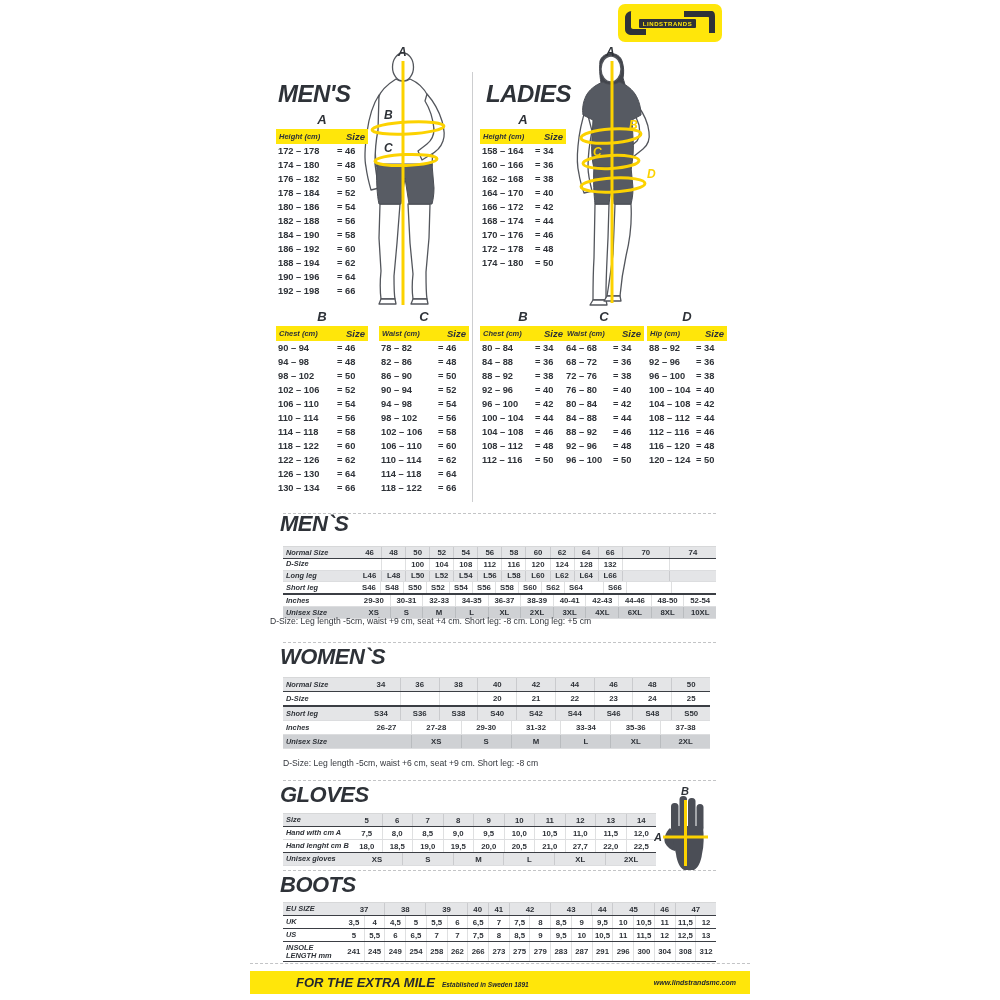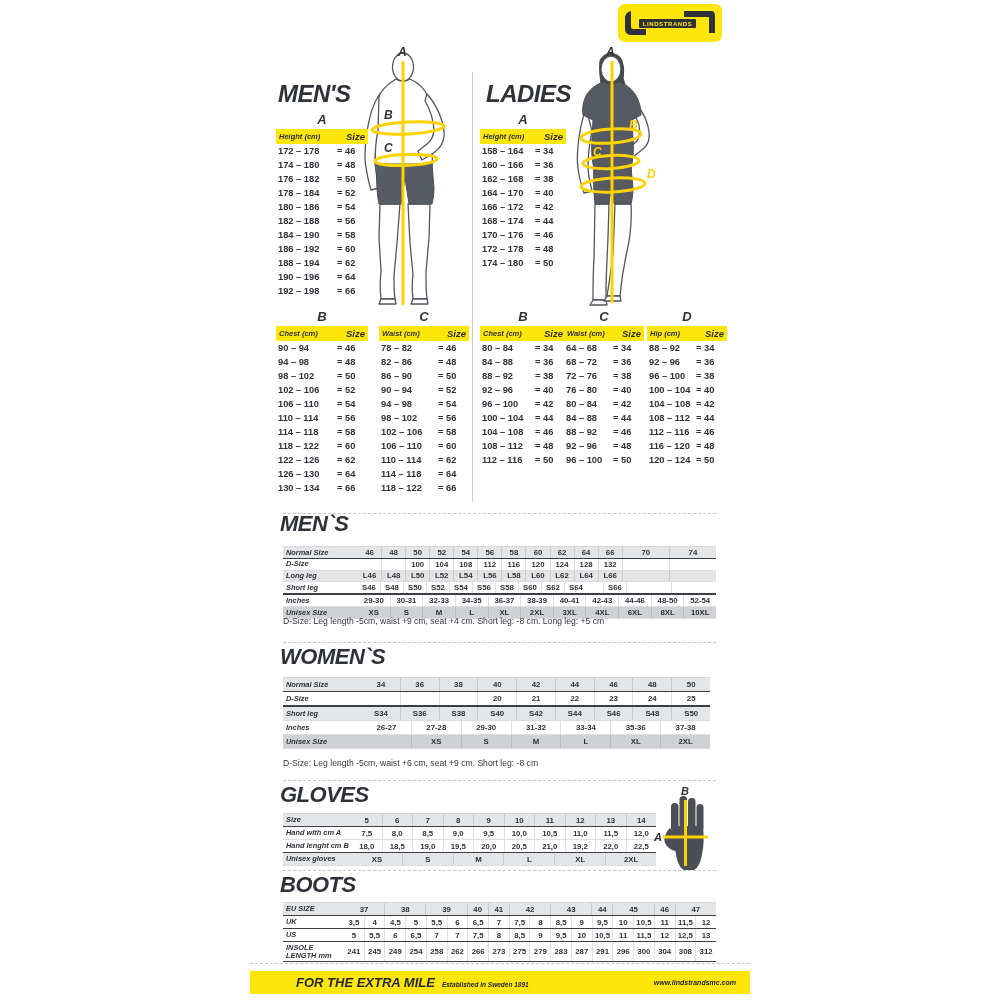--- a/index.html
+++ b/index.html
@@ -50,21 +50,21 @@
   .bg-g{background:#e4e5e7;} .bg-w{background:#ffffff;} .bg-d{background:#cfd1d4;}
   .hb1{border-bottom:1px solid #3b3e44;} .hb2{border-bottom:2px solid #3b3e44;}
   .ht1{border-top:1px solid #3b3e44;} .gap{margin-top:3px;}
   #bt-mens{left:33px;top:546px;} #bt-mens .bt-row{height:10.8px;}
   #bt-womens{left:33px;top:677px;} #bt-womens .bt-row{height:13px;}
   #bt-gloves{left:33px;top:813px;} #bt-gloves .bt-row{height:12px;}
   #bt-boots{left:33px;top:902px;} #bt-boots .bt-row{height:12px;}
   #bt-boots .bt-row:last-child{height:19px;}
 
   .footnote{position:absolute;font-size:8.6px;color:#33363c;}
-  #fn-mens{left:33px;top:616px;} #fn-womens{left:33px;top:758px;}
+  #fn-mens{left:20px;top:616px;} #fn-womens{left:33px;top:758px;}
 
   
   .figure{position:absolute;}
   #fig-men{left:85px;top:44px;width:135px;height:266px;}
   #fig-ladies{left:295px;top:44px;width:135px;height:266px;}
   #fig-glove{left:404px;top:786px;width:74px;height:88px;}
 
   
   .footer{position:absolute;left:0;top:971px;width:500px;height:23px;background:#ffe60a;
           display:flex;align-items:center;padding:0 14px 0 46px;box-sizing:border-box;color:#232730;}
@@ -666,21 +666,21 @@
         </div>
         <div class="bt-row bg-w hb1">
           <div class="bt-label" style="width: 66px;">Hand lenght cm B</div>
           <div class="bt-cell" style="flex-grow: 1;">18,0</div>
           <div class="bt-cell" style="flex-grow: 1;">18,5</div>
           <div class="bt-cell" style="flex-grow: 1;">19,0</div>
           <div class="bt-cell" style="flex-grow: 1;">19,5</div>
           <div class="bt-cell" style="flex-grow: 1;">20,0</div>
           <div class="bt-cell" style="flex-grow: 1;">20,5</div>
           <div class="bt-cell" style="flex-grow: 1;">21,0</div>
-          <div class="bt-cell" style="flex-grow: 1;">19,2</div>
+          <div class="bt-cell" style="flex-grow: 1;">27,7</div>
           <div class="bt-cell" style="flex-grow: 1;">22,0</div>
           <div class="bt-cell" style="flex-grow: 1;">22,5</div>
         </div>
         <div class="bt-row bg-g">
           <div class="bt-label" style="width: 66px;">Unisex gloves</div>
           <div class="bt-cell" style="flex-grow: 1;">XS</div>
           <div class="bt-cell" style="flex-grow: 1;">S</div>
           <div class="bt-cell" style="flex-grow: 1;">M</div>
           <div class="bt-cell" style="flex-grow: 1;">L</div>
           <div class="bt-cell" style="flex-grow: 1;">XL</div>

